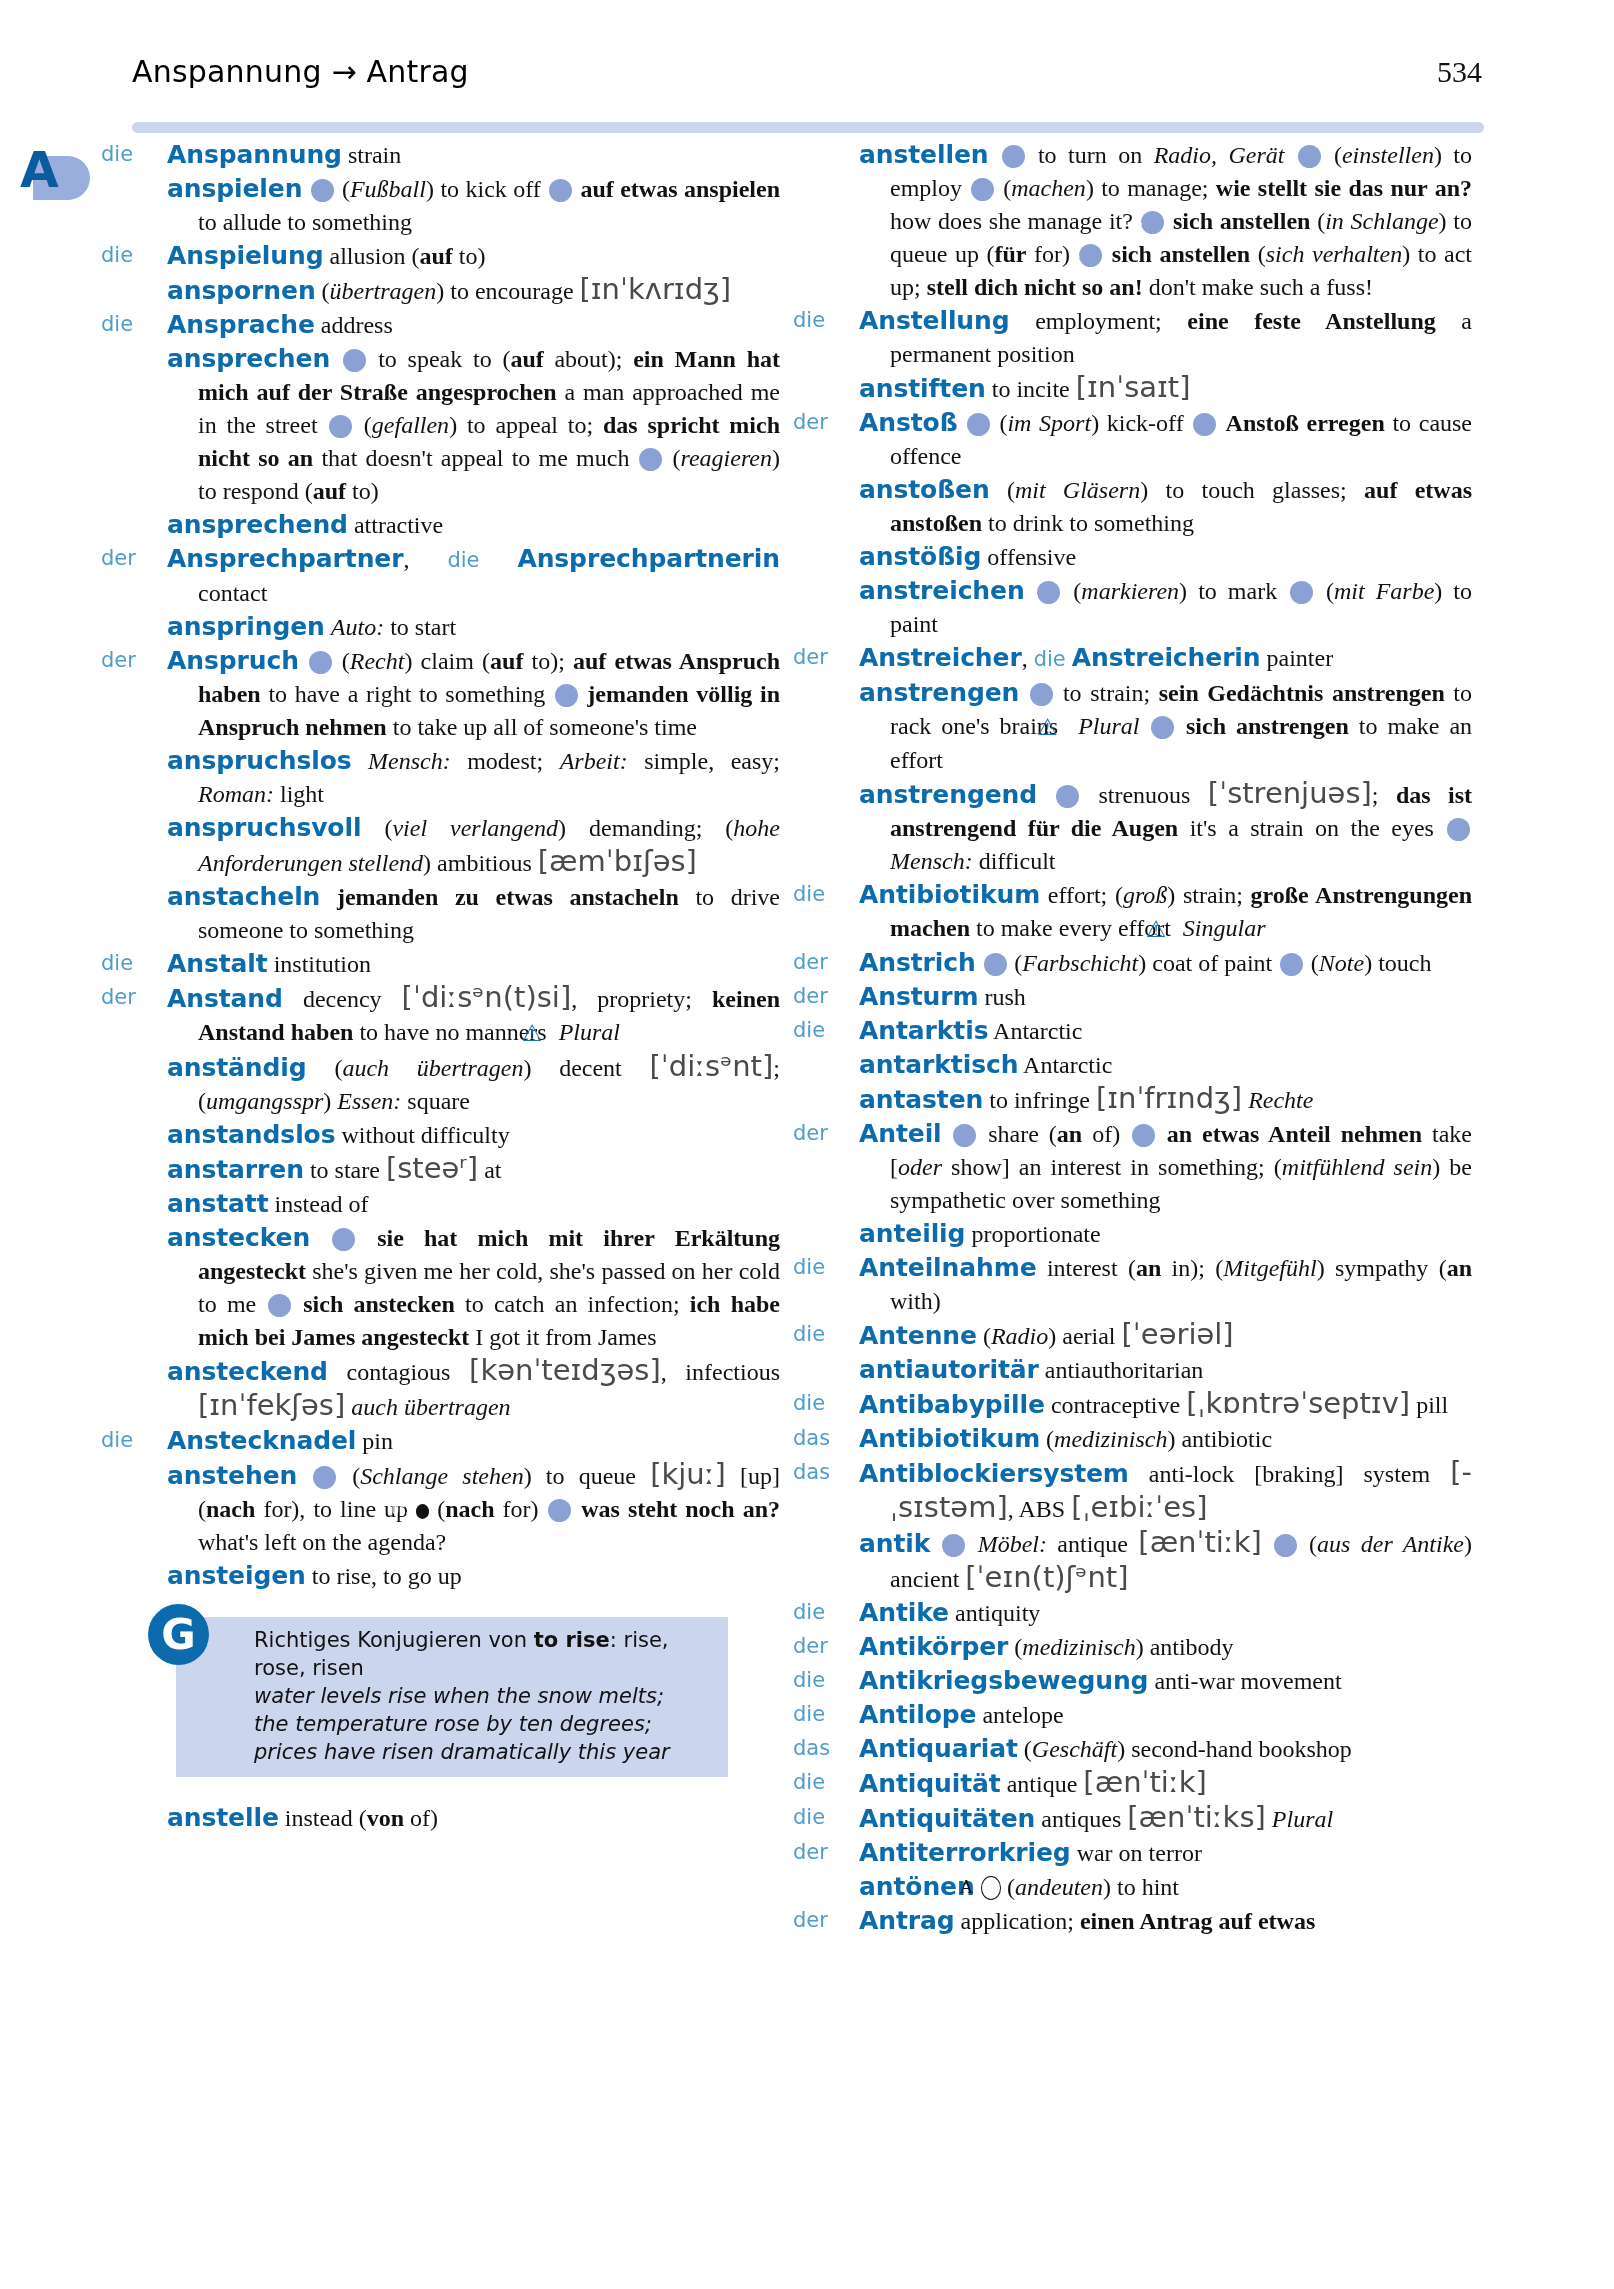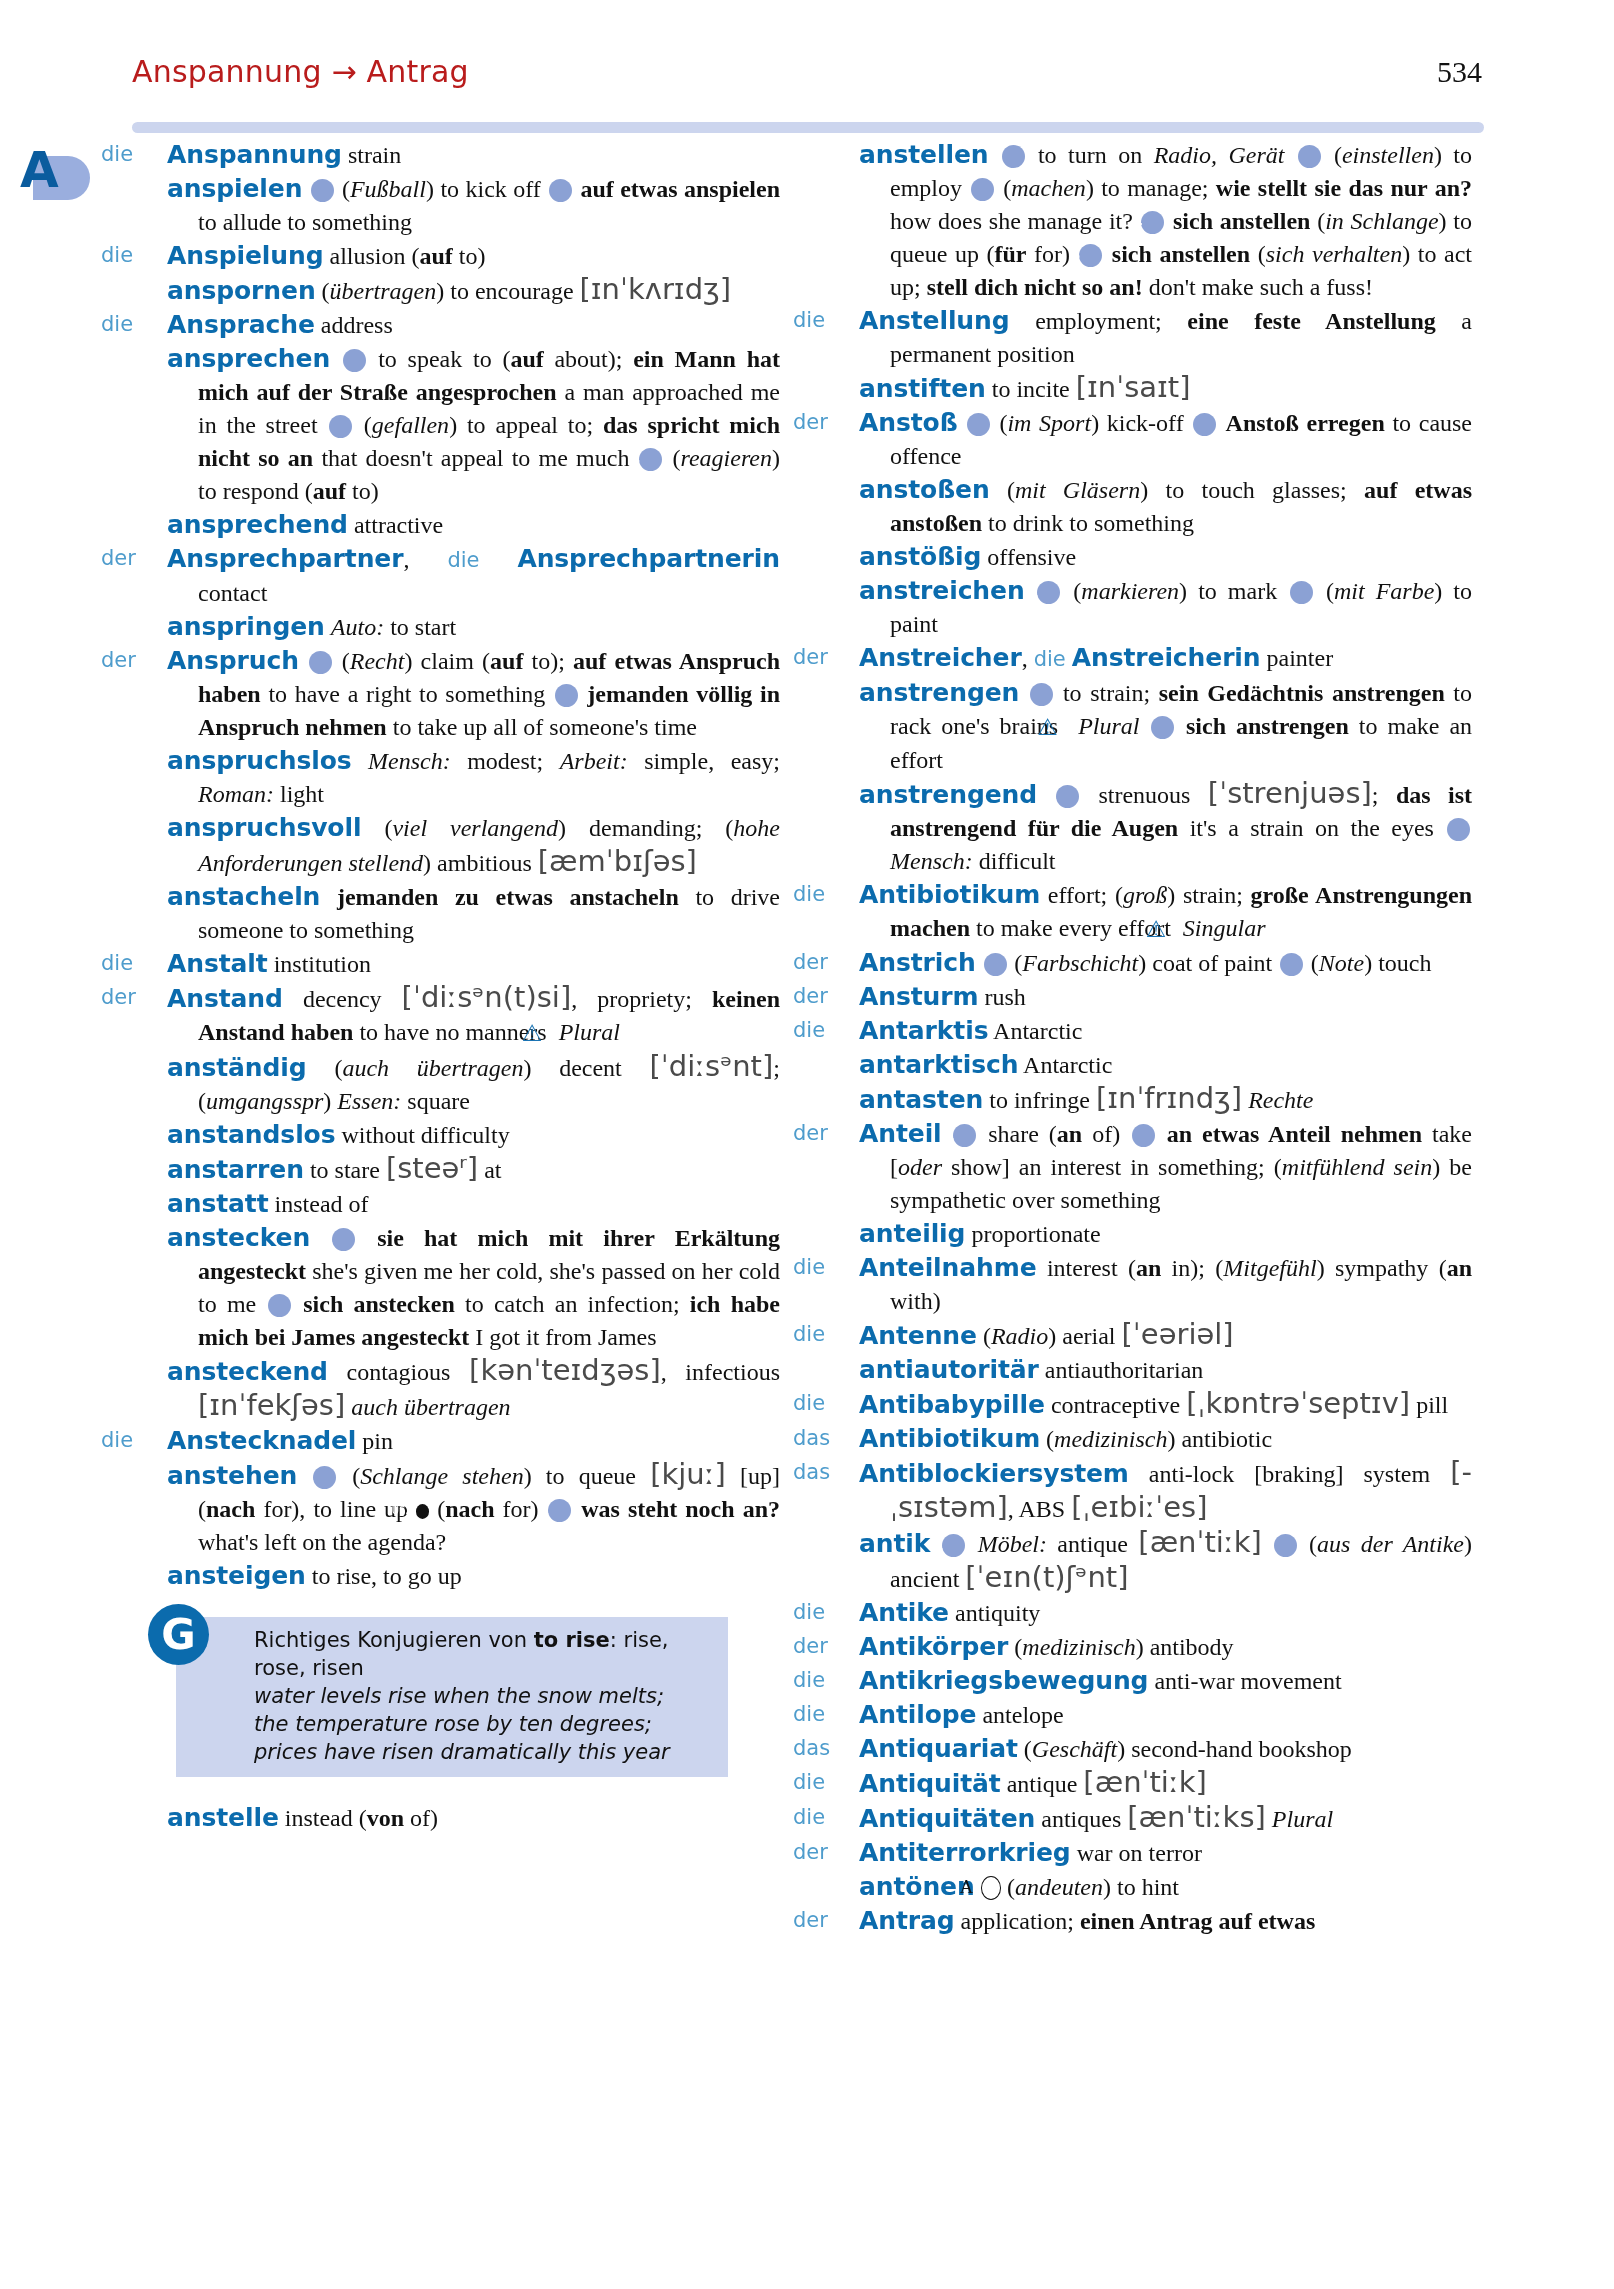--- a/index.html
+++ b/index.html
@@ -11,21 +11,21 @@
   }
   .page{position:relative;width:1614px;height:2290px;overflow:hidden;}
 
   
   .runhead{
     position:absolute;left:0;top:54px;width:1614px;height:52px;
   }
   .runhead-left{
     position:absolute;left:132px;top:0;
     font-family:"DejaVu Sans", sans-serif;
-    font-size:30px;color:#b91c1c;letter-spacing:0.2px;white-space:nowrap;
+    font-size:30px;color:#000000;letter-spacing:0.2px;white-space:nowrap;
   }
   .runhead-right{
     position:absolute;right:132px;top:1px;
     font-family:"Liberation Serif", serif;
     font-size:30px;color:#111;
   }
   .rule{
     position:absolute;left:132px;top:122px;width:1352px;height:11px;
     background:#ccd5ee;border-radius:5.5px;
   }

